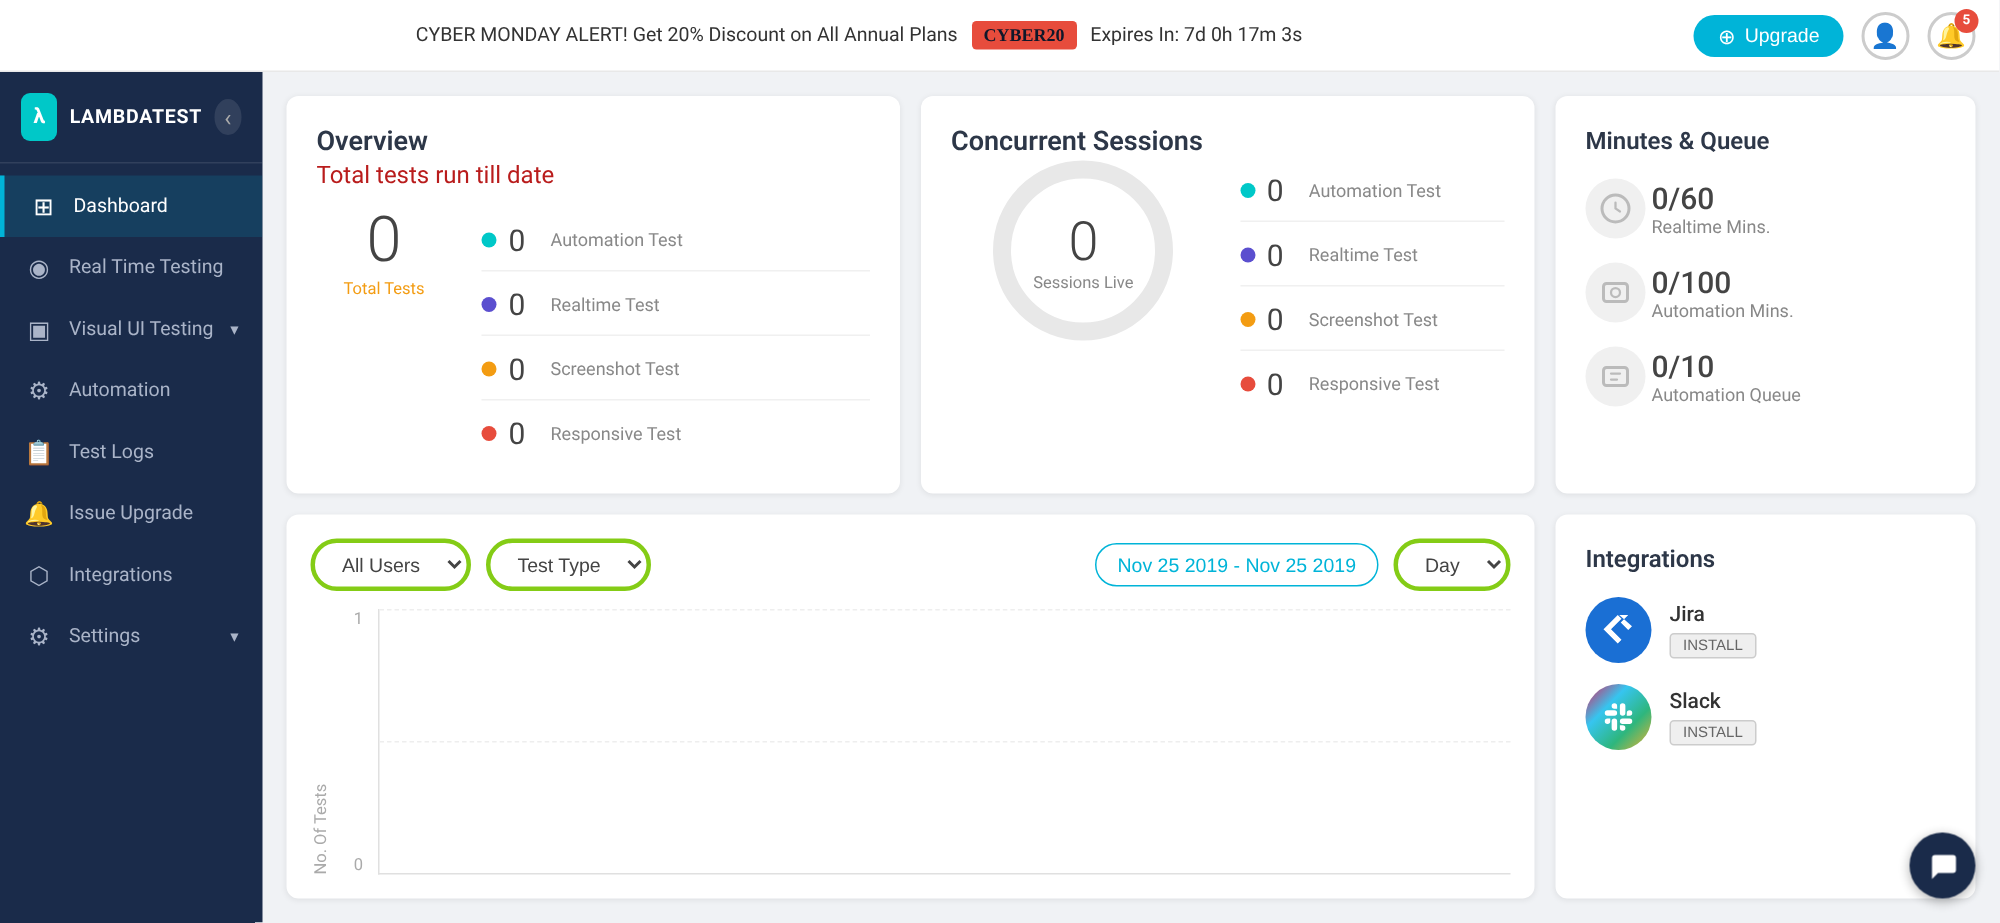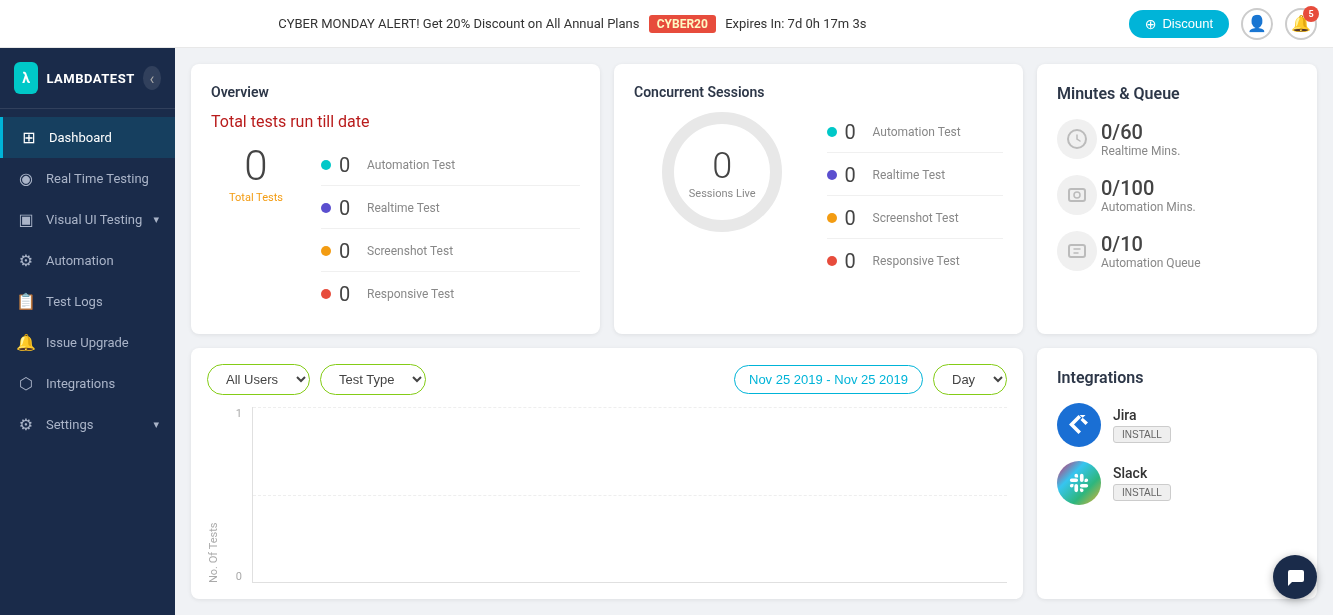--- a/index.html
+++ b/index.html
@@ -19,26 +19,27 @@
     }
     .topbar-alert {
       flex: 1;
       text-align: center;
       font-size: 13px;
       color: #333;
     }
     .promo-code {
       display: inline-block;
       background: #e74c3c;
-      color: #fef9c3;
+      color: #0f172a;
       font-weight: bold;
       padding: 2px 8px;
       border-radius: 3px;
       margin: 0 6px;
       font-size: 12px;
+      font-family: Liberation Serif, serif;
     }
     .topbar-actions {
       display: flex;
       align-items: center;
       gap: 12px;
     }
     .upgrade-btn {
       background: #00b4d8;
       color: #fff;
       border: none;
@@ -165,24 +166,24 @@
     }
 
     .card {
       background: #fff;
       border-radius: 8px;
       padding: 20px;
       box-shadow: 0 1px 4px rgba(0,0,0,0.08);
     }
 
     .card-title {
-      font-size: 14px;
+      font-size: 18px;
       font-weight: 600;
       color: #2d3748;
-      margin-bottom: 12px;
+      margin-bottom: 2px;
     }
     .card-subtitle {
       font-size: 16px;
       color: #b91c1c;
       margin-bottom: 14px;
     }
 
     .overview-inner {
       display: flex;
       align-items: flex-start;
@@ -294,21 +295,21 @@
     }
 
     .chart-filters {
       display: flex;
       align-items: center;
       gap: 10px;
       flex-wrap: wrap;
     }
 
     .filter-select {
-      border: 1px solid #84cc16;
+      border: 3px solid #84cc16;
       border-radius: 20px;
       padding: 6px 14px;
       font-size: 13px;
       color: #444;
       background: #fff;
       cursor: pointer;
       appearance: auto;
     }
 
     .date-range-btn {
@@ -398,21 +399,21 @@
 </head>
 <body>
 
 <div class="topbar">
   <div class="topbar-alert">
     <span>CYBER MONDAY ALERT! Get 20% Discount on All Annual Plans</span>
     <span class="promo-code">CYBER20</span>
     <span>Expires In: 7d 0h 17m 3s</span>
   </div>
   <div class="topbar-actions">
-    <button class="upgrade-btn">Discount</button>
+    <button class="upgrade-btn">Upgrade</button>
     <div class="icon-circle">👤</div>
     <div class="icon-circle">
       🔔
       <span class="notif-badge">5</span>
     </div>
   </div>
 </div>
 
 <div class="main-layout">
 

